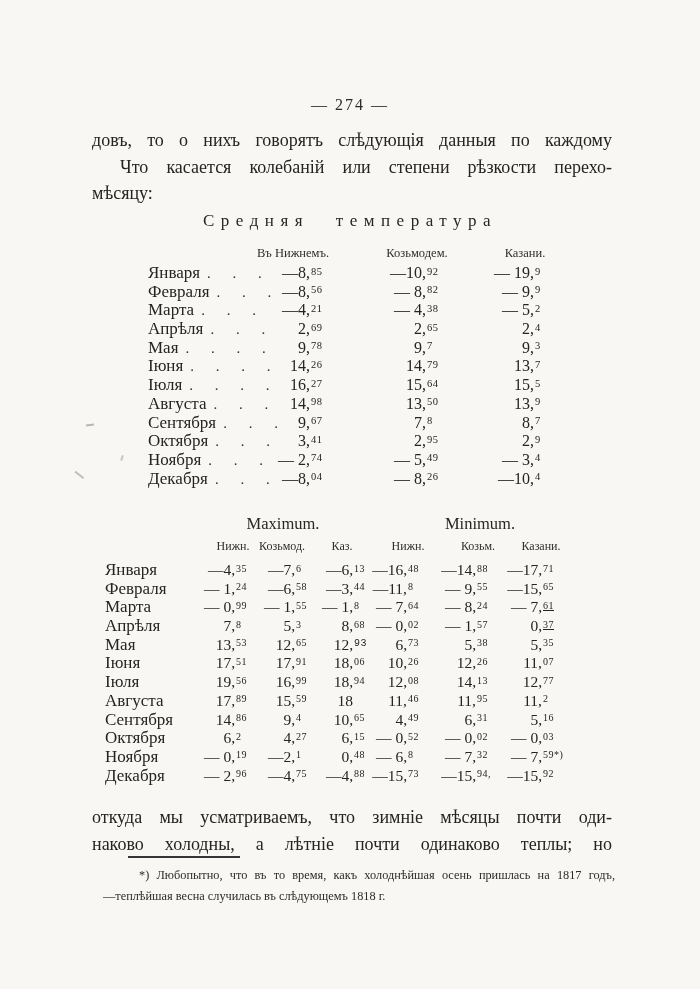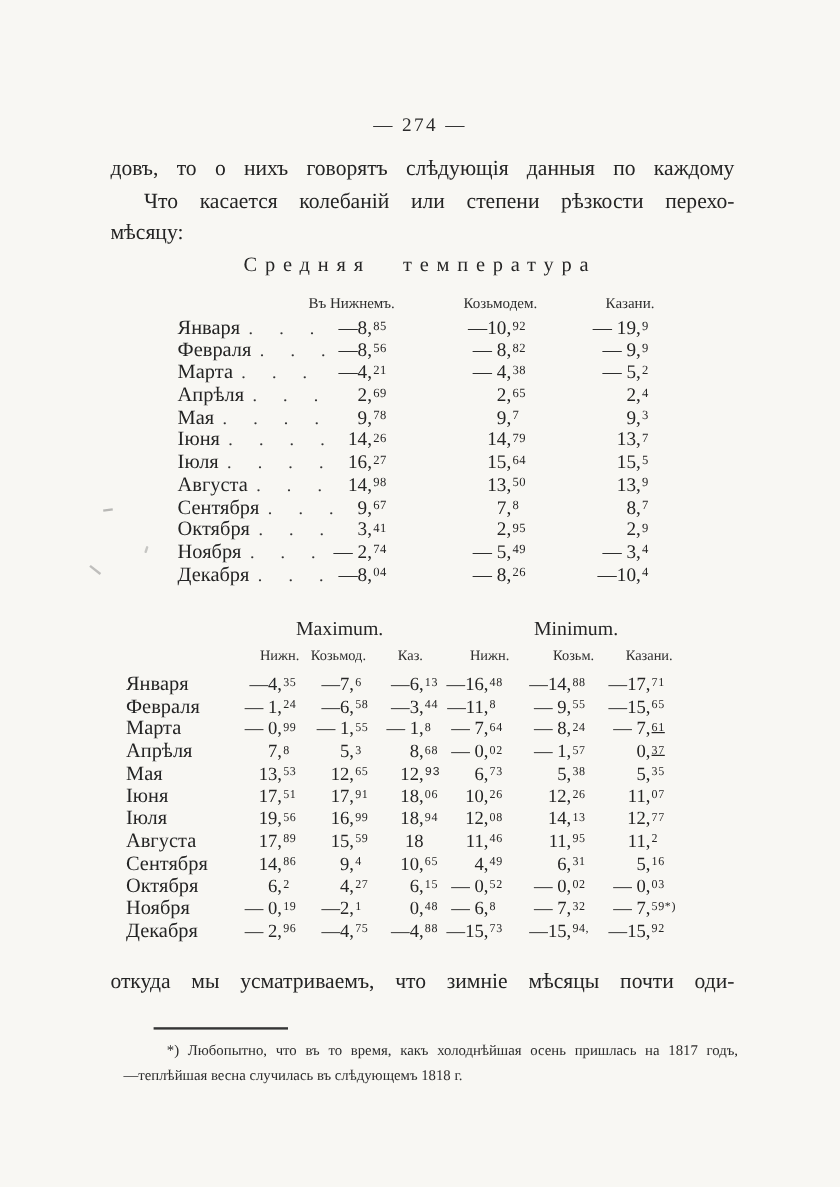--- a/index.html
+++ b/index.html
@@ -631,20 +631,21 @@
           <div class="vcell">
             <span class="vm" style="width: 48px;">—15,</span>
             <span class="vd" style="width: 17px;">92</span>
           </div>
         </div>
       </div>
   </div>
 
   <div class="outro">
     <div class="jline">откуда мы усматриваемъ, что зимніе мѣсяцы почти оди-</div>
+    <div class="jline">наково холодны, а лѣтніе почти одинаково теплы; но</div>
   </div>
 
   <div class="frule"></div>
 
   <div class="footnote">
     <div class="fl1">*) Любопытно, что въ то время, какъ холоднѣйшая осень пришлась на 1817 годъ,</div>
     <div class="fl2">—теплѣйшая весна случилась въ слѣдующемъ 1818 г.</div>
   </div>
 
   <div class="speck sp1"></div>

